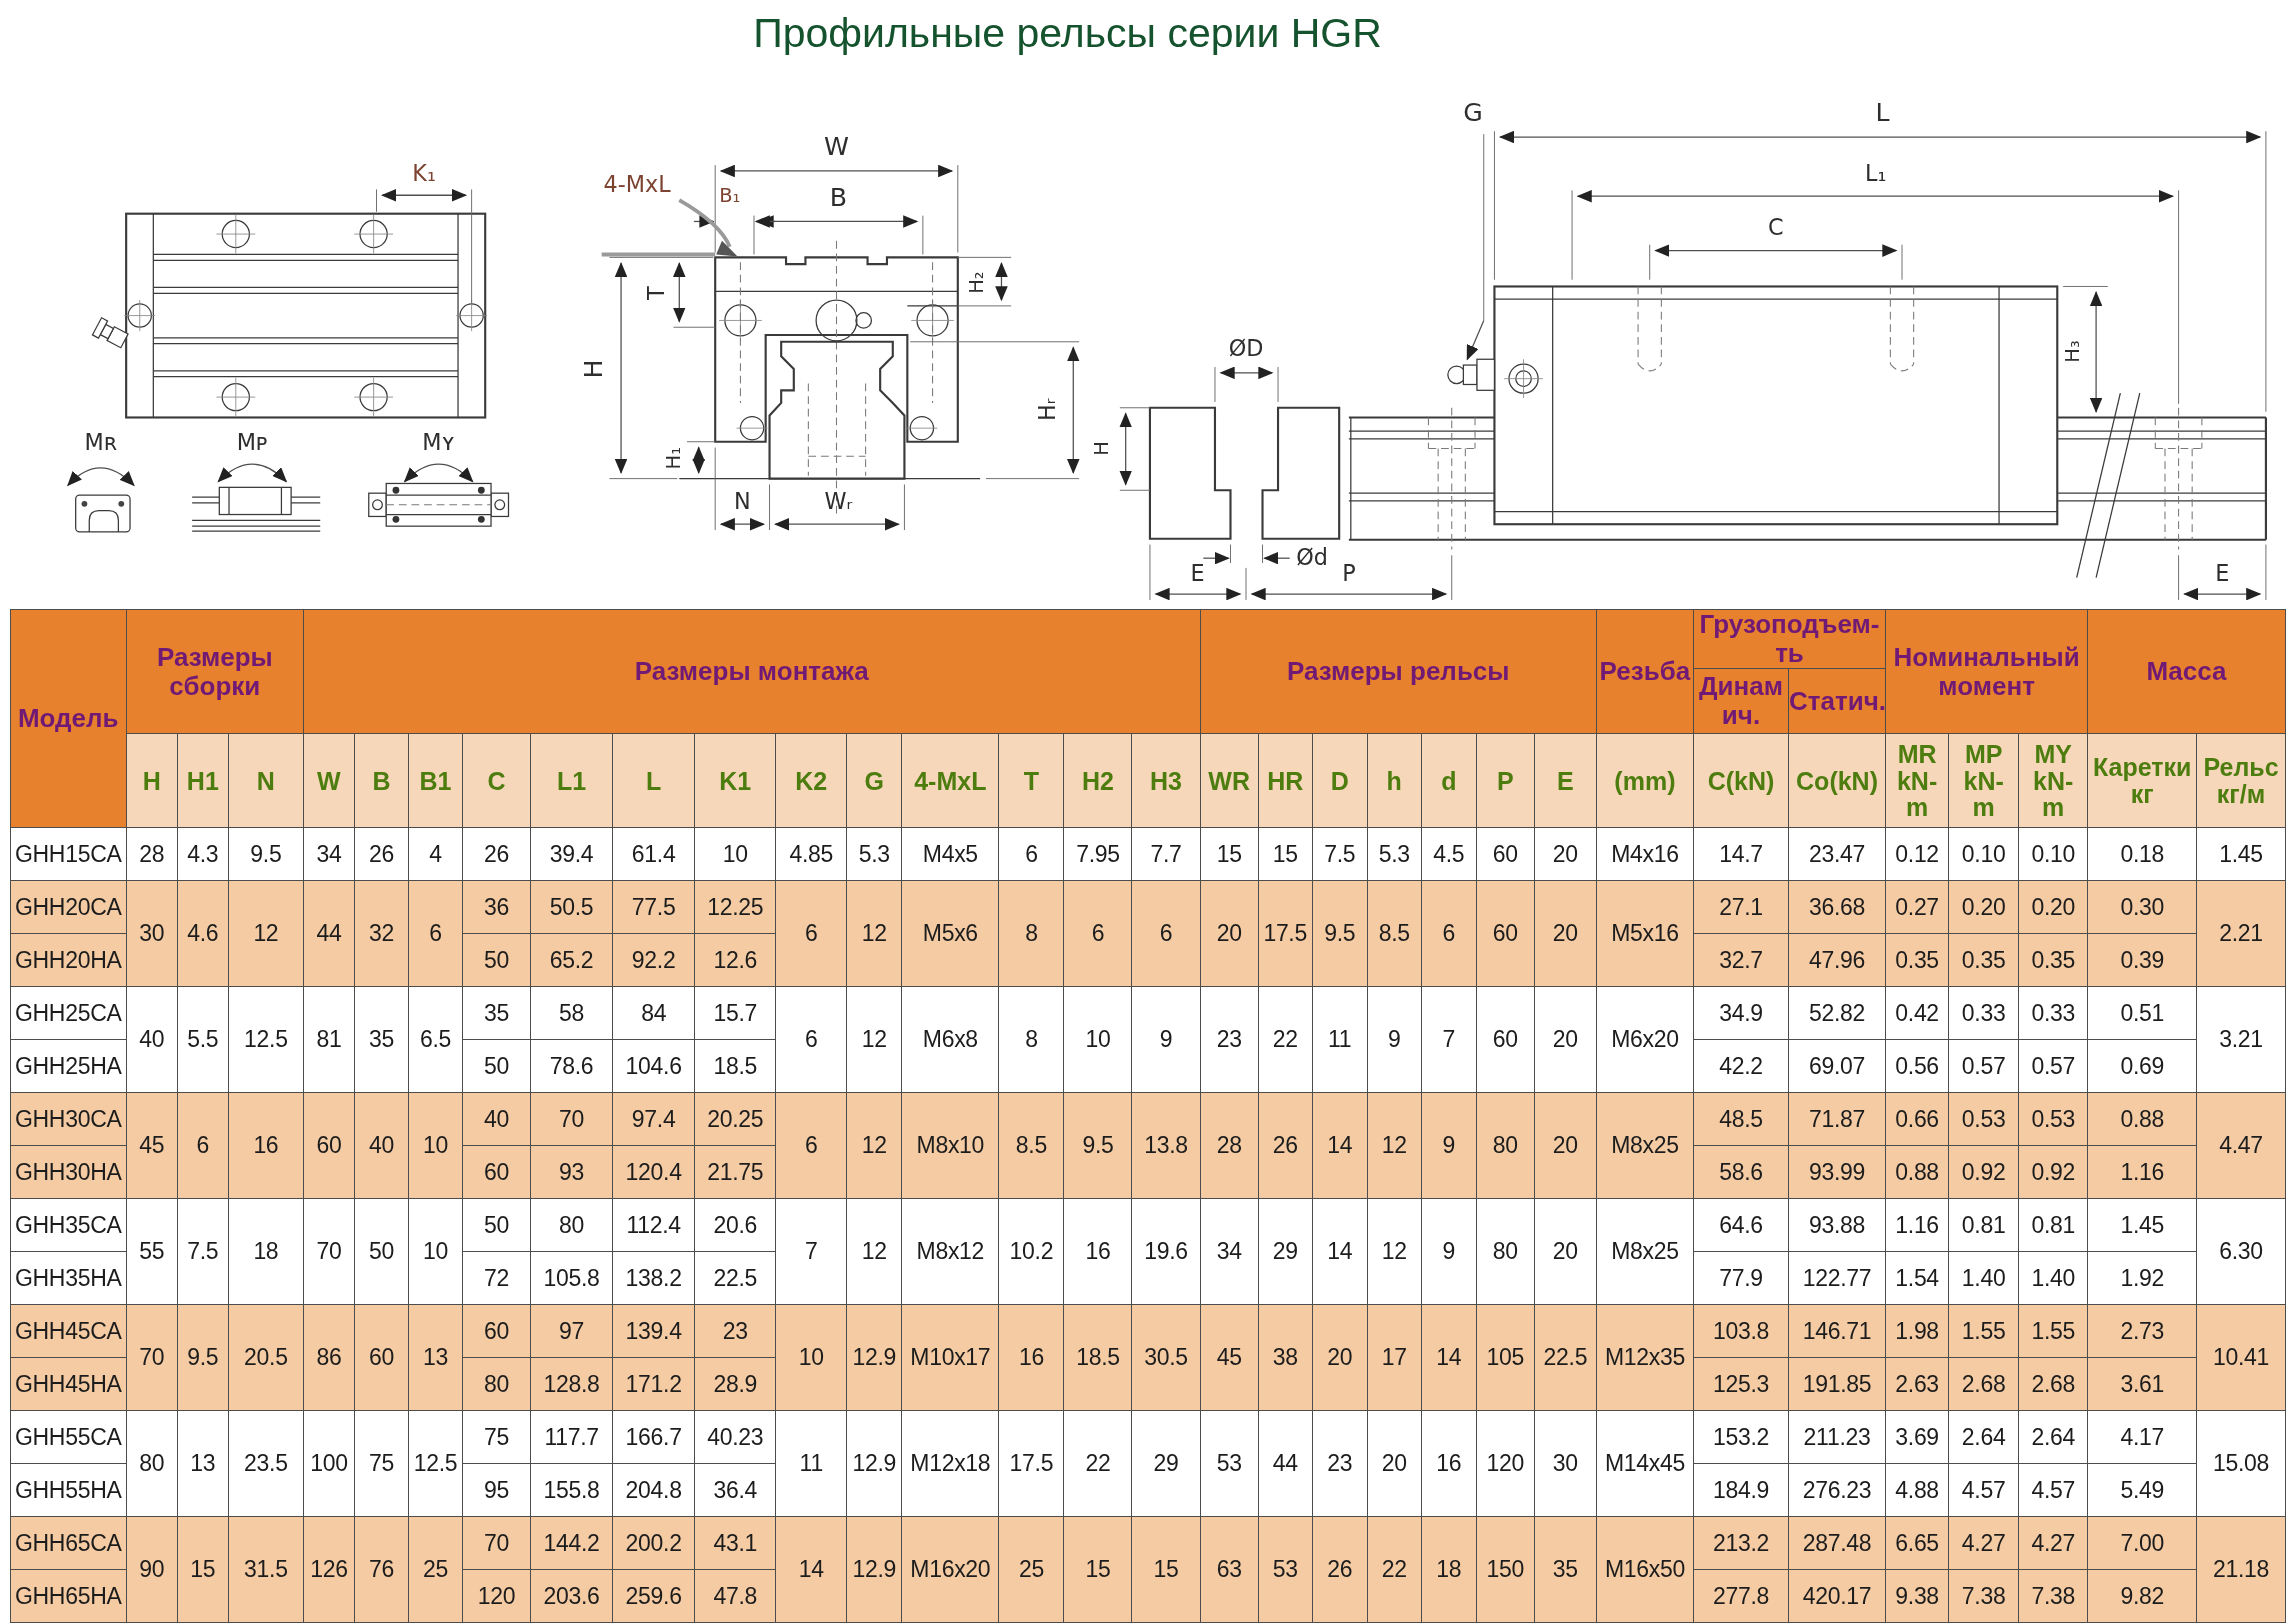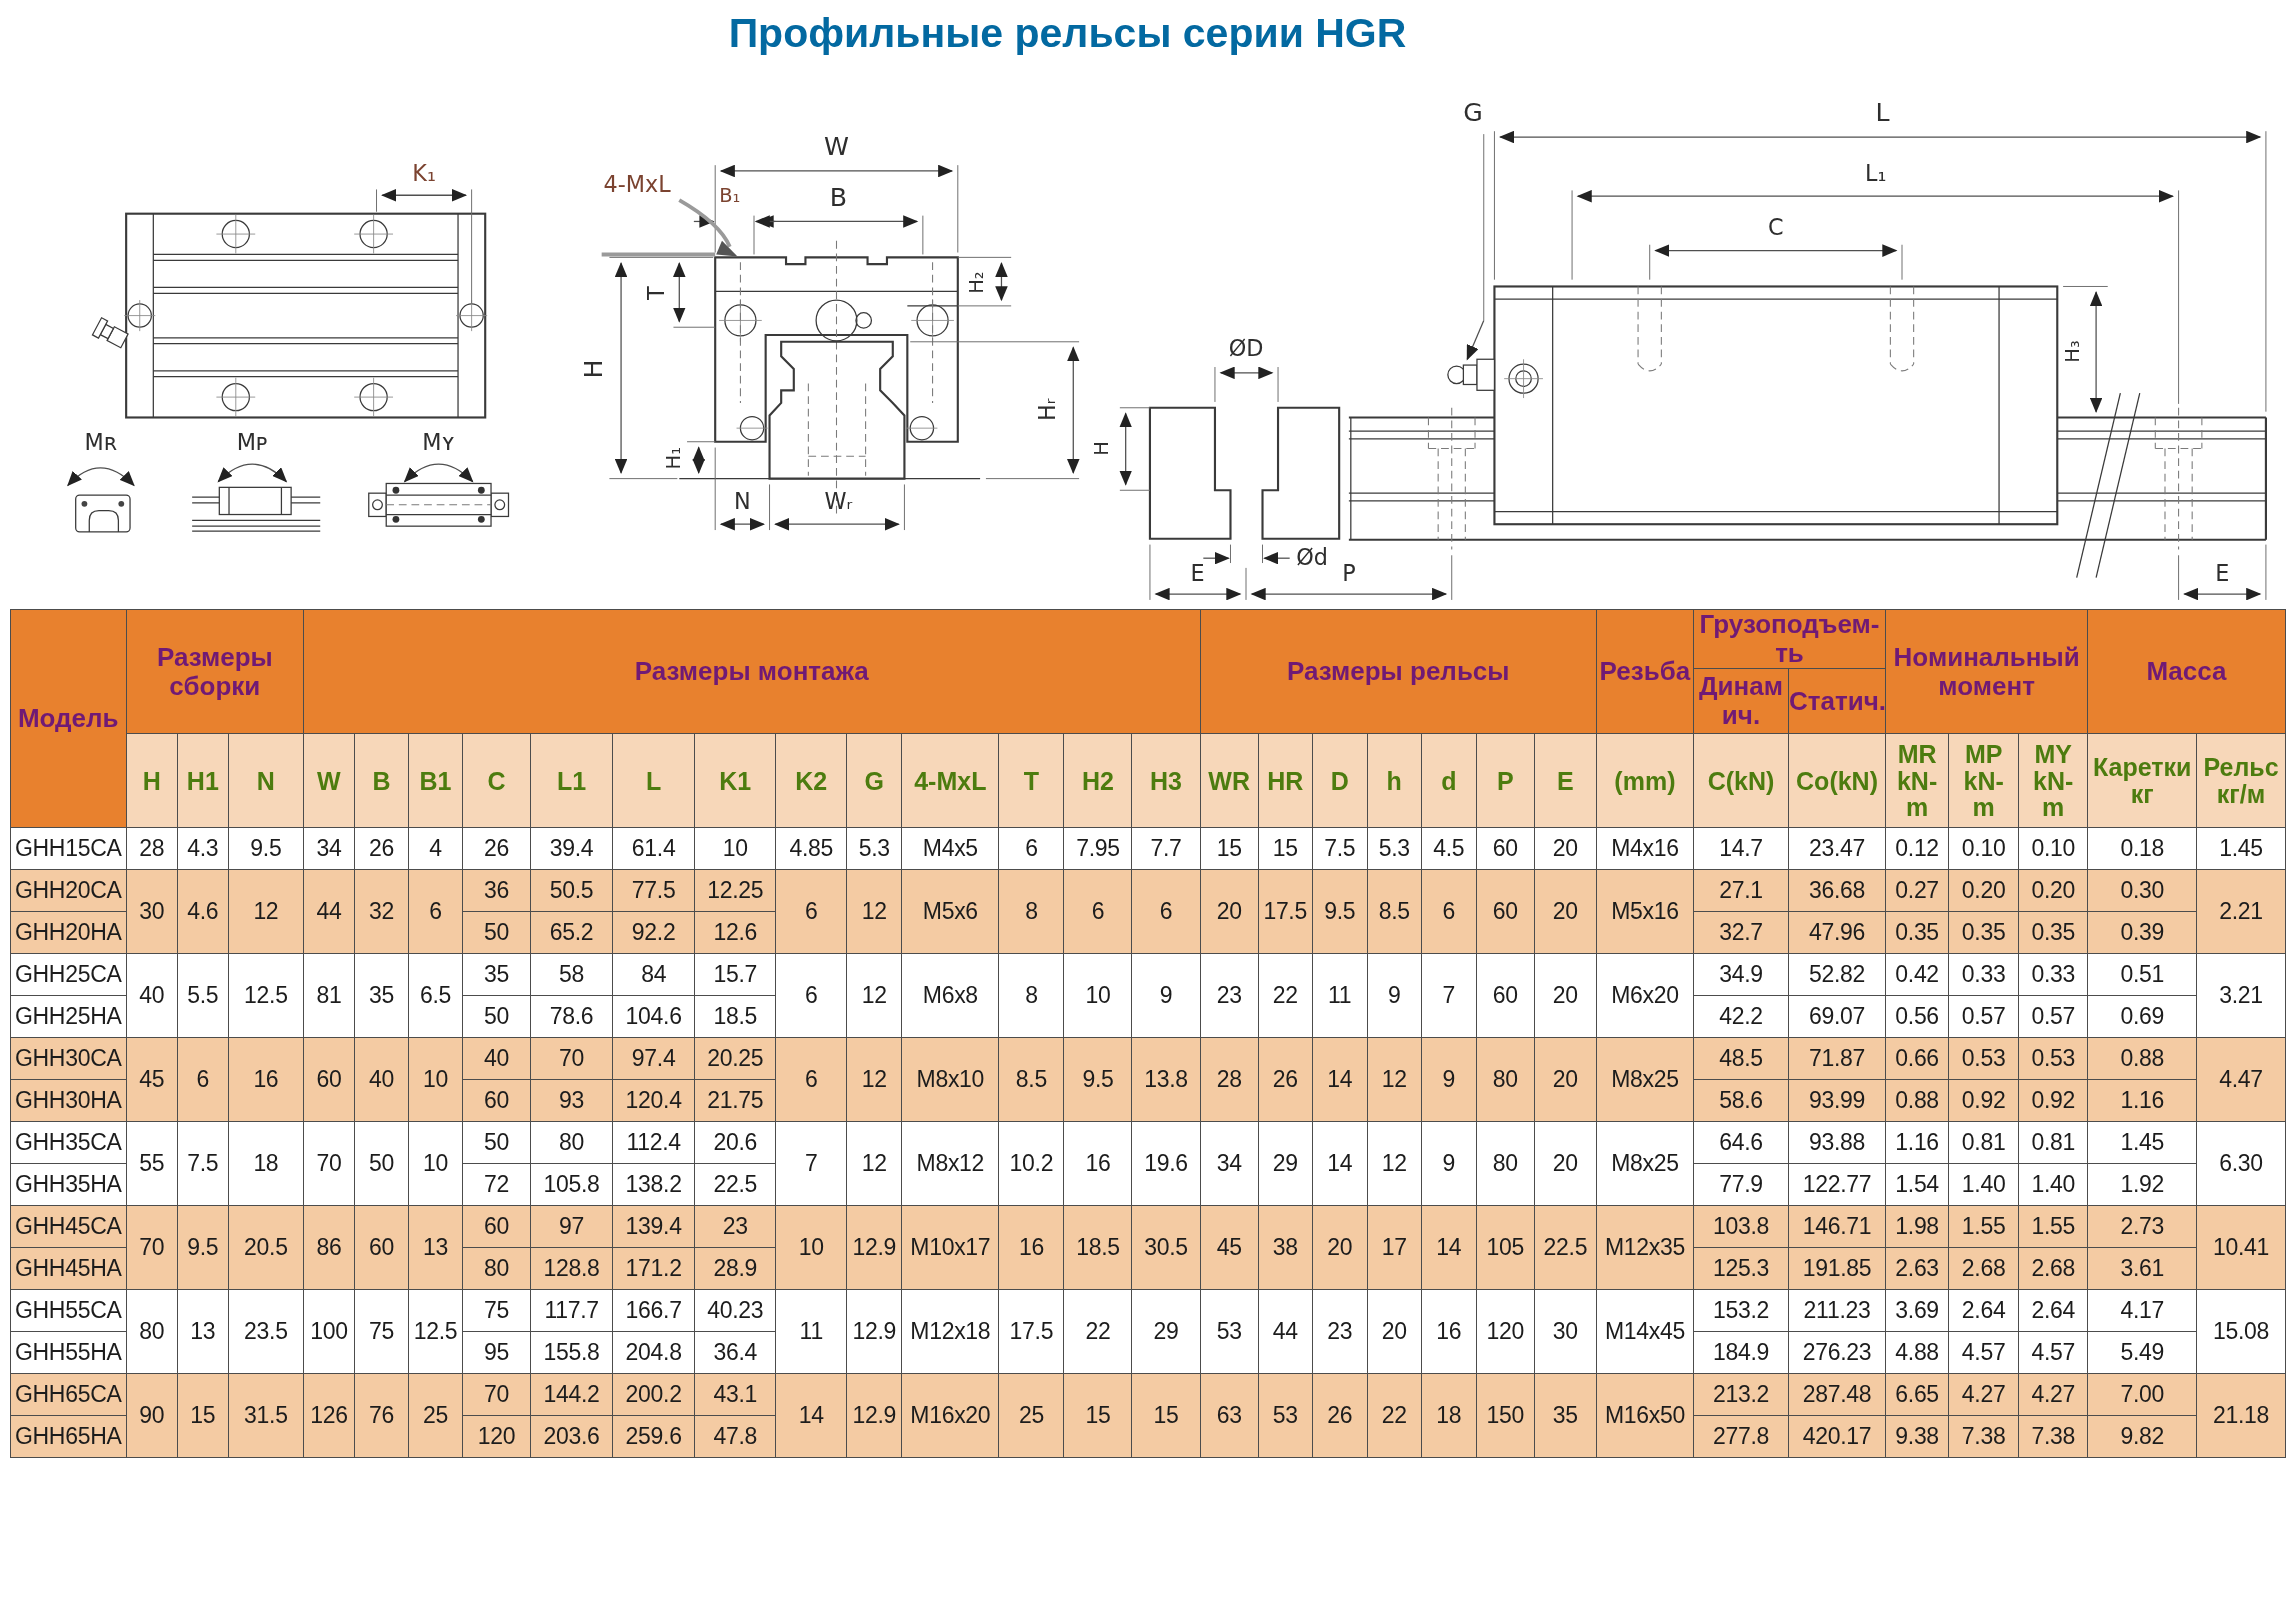--- a/index.html
+++ b/index.html
@@ -1,19 +1,19 @@
 <!DOCTYPE html>
 <html><head>
 <meta charset="utf-8">
 <style>
   html,body{margin:0;padding:0;background:#fff;}
   .page{position:relative;width:2296px;height:1623px;background:#fff;overflow:hidden;
         font-family:"Liberation Sans", sans-serif;}
   .title{position:absolute;top:9.7px;left:0;width:2135px;text-align:center;margin:0;
-         font-size:41px;font-weight:bold;color:#0369a1;letter-spacing:0px;}
+         font-size:41px;font-weight:normal;color:#14532d;letter-spacing:0px;}
   svg.drawings{position:absolute;top:0;left:0;}
   
   .p{stroke:#3a3a3a;fill:none;stroke-width:2.2;}
   .pt{stroke-width:1.3;}
   .wfill{fill:#ffffff;}
   .ext{stroke:#6b6b6b;stroke-width:1;fill:none;}
   .dim{stroke:#4f4f4f;stroke-width:1.3;fill:none;marker-start:url(#ar);marker-end:url(#ar);}
   .dimE{stroke:#4f4f4f;stroke-width:1.3;fill:none;marker-end:url(#ar);}
   .dash{stroke:#7a7a7a;stroke-width:1.1;stroke-dasharray:8 5;fill:none;}
   .lead{stroke:#9a9a9a;stroke-width:4;fill:none;}
@@ -24,21 +24,21 @@
   text.red{fill:#7b4330;}
   
   table.spec{border-collapse:collapse;table-layout:fixed;position:absolute;left:9.7px;top:609px;
              width:2276px;border:1.9px solid #1f1f1f;}
   .spec th,.spec td{border:1px solid #4c4c4c;text-align:center;vertical-align:middle;padding:0;overflow:hidden;}
   .spec th.or{background:#E8812E;font-weight:bold;font-size:26px;color:#701a75;white-space:pre-line;line-height:1.12;}
   .spec th.lt{background:#F7D7B9;font-weight:bold;font-size:25px;color:#4d7c0f;white-space:pre-line;line-height:1.05;}
   .spec thead tr:nth-child(1) th{height:45px;}
   .spec thead tr:nth-child(2) th{height:64px;}
   .spec thead tr:nth-child(3) th{height:93px;}
-  .spec tbody tr{height:42px;}
+  .spec tbody tr{height:53px;}
   .spec tbody td{font-size:23px;background:#ffffff;color:#1c1c1c;letter-spacing:-0.3px;}
   .spec tbody tr.shade td{background:#F4CBA3;}
   .spec tbody tr.gfirst td{border-top:1.9px solid #2e2e2e;}
 </style>
 </head>
 <body>
 
 <div class="page">
   <h1 class="title">Профильные рельсы серии HGR</h1>
 

